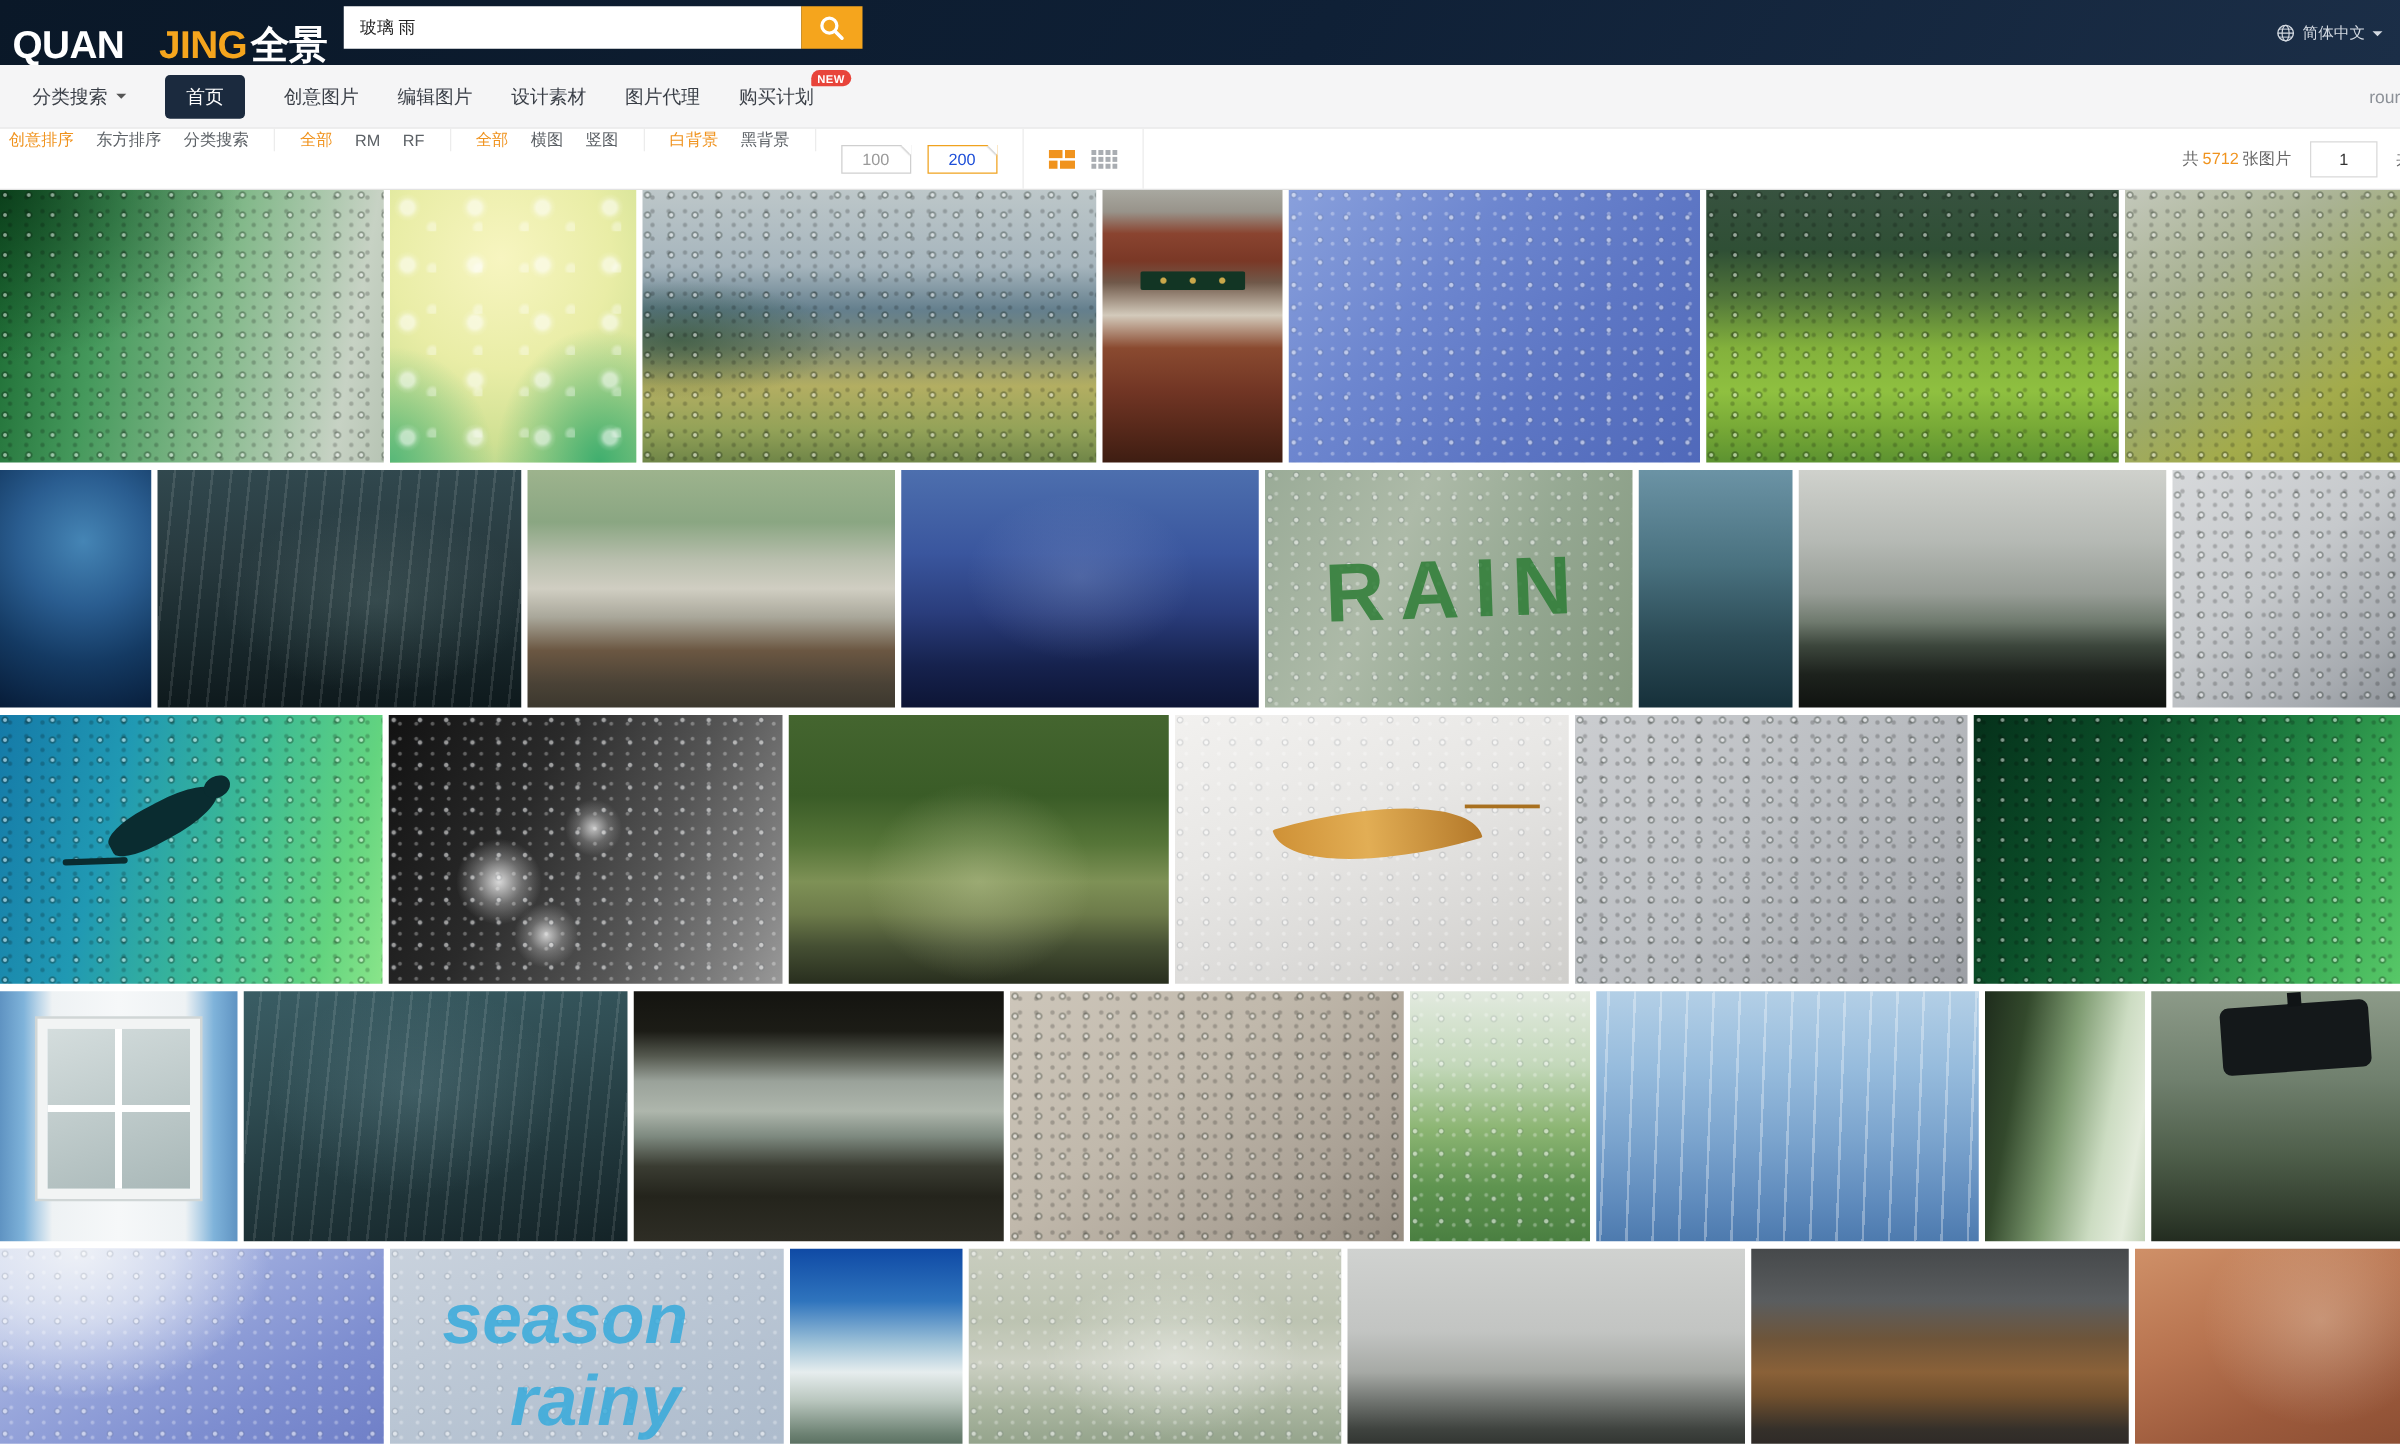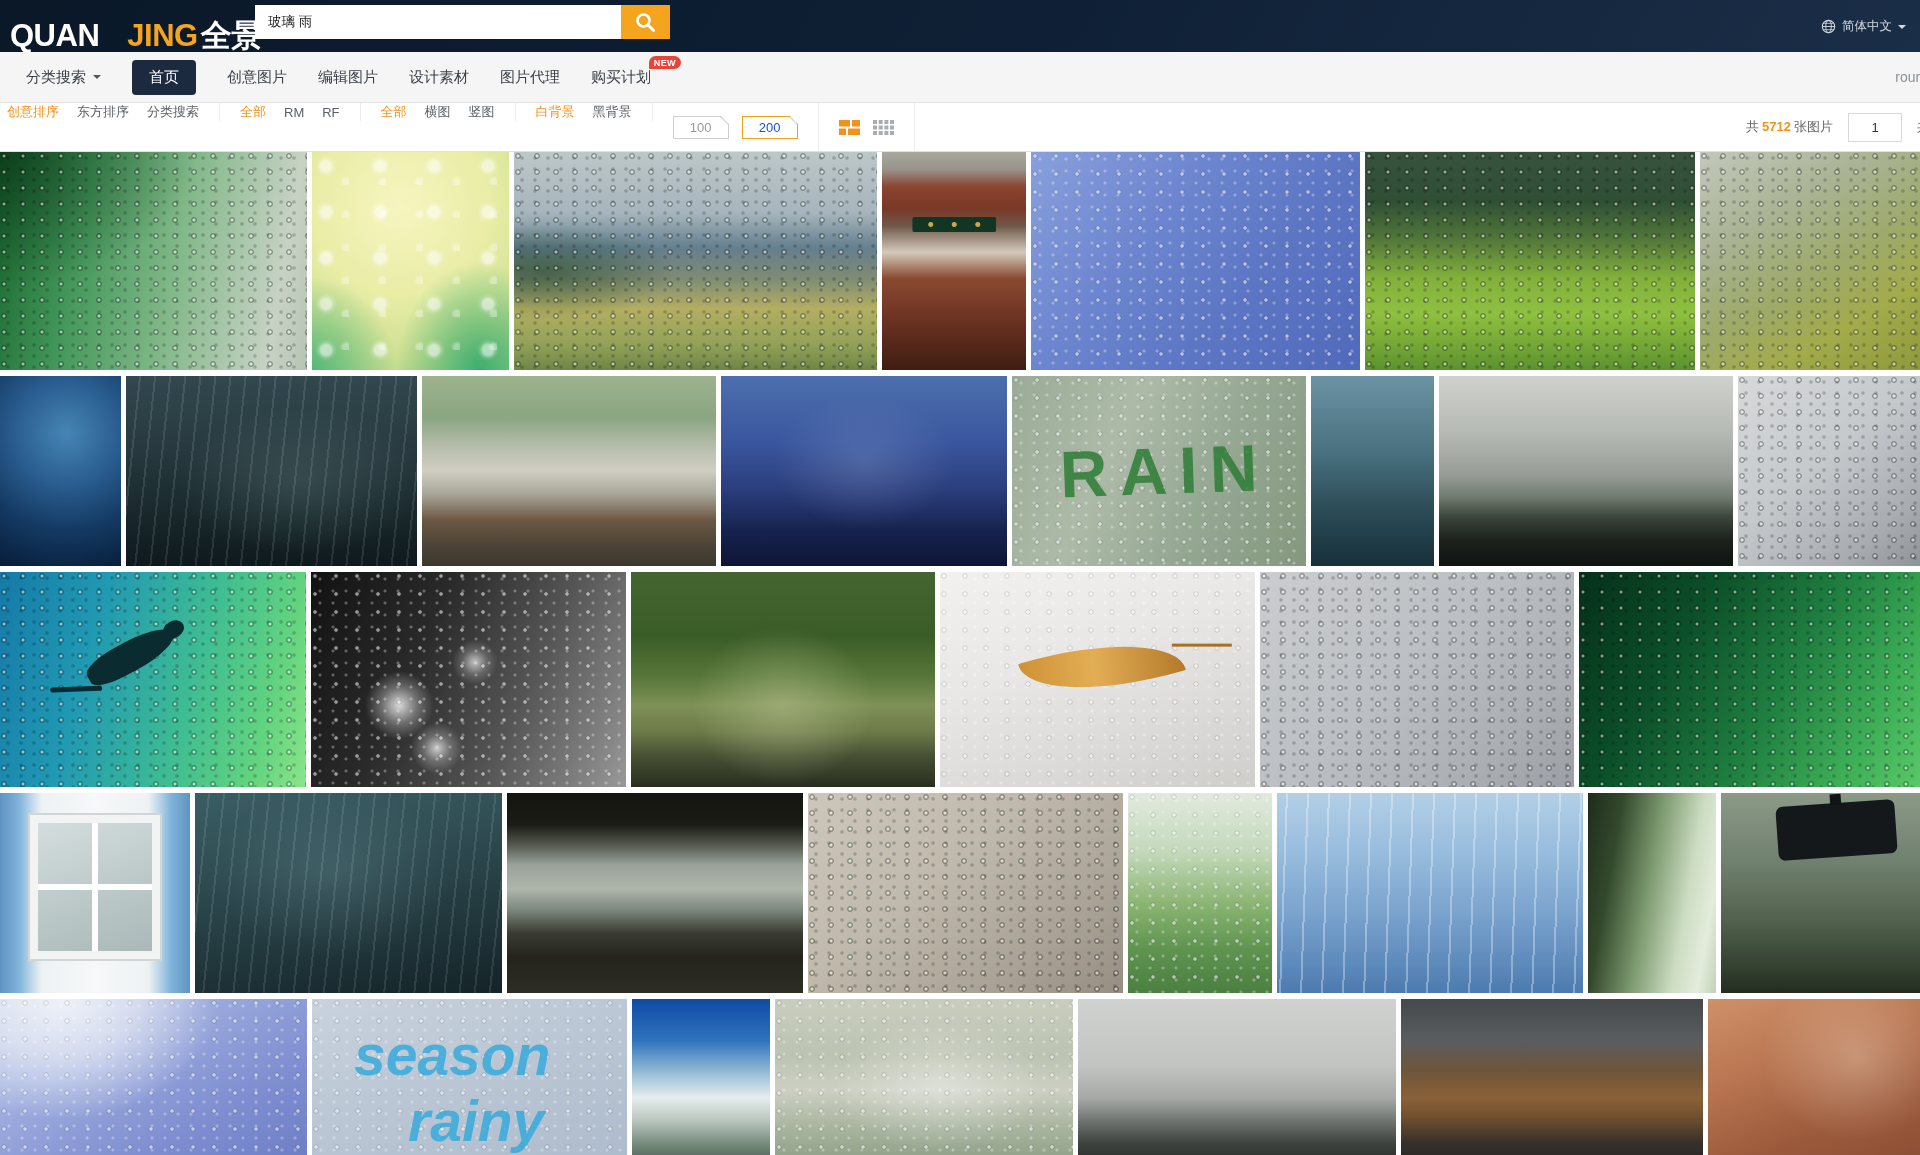--- a/index.html
+++ b/index.html
@@ -7,21 +7,21 @@
   body {
     width:1920px; height:1155px; position:relative; background:#fff;
     font-family:"Liberation Sans","DejaVu Sans",sans-serif;
   }
   
   .site-header { height:52px; background:linear-gradient(120deg,#0a1828 0%,#0f2036 55%,#1b2e47 100%); position:relative; display:flex; align-items:center; }
   .logo { margin-left:10px; font-size:31px; font-weight:bold; letter-spacing:-0.5px; color:#fff; display:flex; align-items:baseline; cursor:pointer; }
   .logo .jing { color:#f5a51d;padding-left:28px; }
   .logo .cn { margin-left:3px;margin-top:20px; }
   .search-wrap { position:absolute; left:255px; top:5px; display:flex; }
-  .search-input { width:366px; height:34px; border:none; background:#fff; padding:0 13px; font-size:13.5px; color:#222; outline:none; font-family:inherit; }
+  .search-input { width:366px; height:34px; border:none; background:#fff; padding:0 13px; font-size:13.5px; color:#222; outline:none; font-family:inherit;margin-left:20px; }
   .search-btn { width:49px; height:34px; background:#f5a51d; border:none; display:flex; align-items:center; justify-content:center; cursor:pointer; padding:0; }
   .lang { position:absolute; right:14px; top:0; height:52px; display:flex; align-items:center; gap:6px; color:#d4dae2; font-size:12.5px; cursor:pointer; }
   .caret-down { width:0; height:0; border:4px solid transparent; border-top-color:#d4dae2; margin-top:5px; }
   
   .nav-bar { height:51px; background:#f5f5f6; border-bottom:1px solid #e3e3e3; display:flex; align-items:center; padding-left:26px; position:relative; }
   .nav-items { display:flex; align-items:center; }
   .nav-item { font-size:15px; color:#3a3f47; margin-right:31px; cursor:pointer; position:relative; display:flex; align-items:center; gap:7px; white-space:nowrap; }
   .nav-item.active { background:#1b2a3e; color:#fff; padding:8px 17px; border-radius:4px; }
   .nav-caret { width:0; height:0; border:4px solid transparent; border-top-color:#555; margin-top:4px; }
   .badge { position:absolute; top:-12px; right:-30px; background:#e8443a; color:#fff; font-size:9px; font-weight:bold; padding:2px 5px 1px; border-radius:7px 7px 7px 1px; letter-spacing:.4px; }
@@ -33,21 +33,21 @@
   .filter-group:first-child { padding-left:7px; }
   .filter-opt { color:#5c6166; cursor:pointer; white-space:nowrap; }
   .filter-opt.active { color:#f0931e; }
   .sizes-group,.views-group { display:flex; align-items:center; gap:13px; padding:0 20px; border-right:1px solid #ececec; height:100%; }
   .views-group { border-right:1px solid #ececec; }
   .page-size { width:56px; height:23px; line-height:21px; text-align:center; border:1px solid #cfcfcf; color:#999; font-size:13px; position:relative; background:#fff; cursor:pointer; }
   .page-size.active { border-color:#f0a21e; color:#1d4ed8; }
   .page-size::after { content:""; position:absolute; top:-1px; right:-1px; border-style:solid; border-width:0 8px 8px 0; border-color:#fff #fff transparent transparent; filter:drop-shadow(-1px 1px 0 #d9d9d9); }
   .view-btn { display:flex; align-items:center; cursor:pointer; }
   .filter-right { position:absolute; right:0; top:0; height:100%; display:flex; align-items:center; gap:15px; font-size:13px; color:#666; }
-  .count-num { color:#f0931e; font-weight:bold; margin:0 3px; }
+  .count-num { color:#f0931e; font-weight:normal; margin:0 3px; }
   .page-input { width:54px; height:29px; border:1px solid #d9d9d9; text-align:center; font-size:13px; color:#333; outline:none; background:#fff; font-family:inherit; }
   .total-pages { margin-right:-10px; white-space:nowrap; }
   
   .grid { width:1920px; }
   .grid-row { display:flex; gap:5px; margin-bottom:6px; }
   .tile { position:relative; height:100%; flex:0 0 auto; cursor:pointer; overflow:hidden; }
   .tile.fill { flex:1 1 auto; }
   .tile::after { content:""; position:absolute; inset:0; pointer-events:none; }
   .tile[data-texture="drops"]::after {
     background-image:

